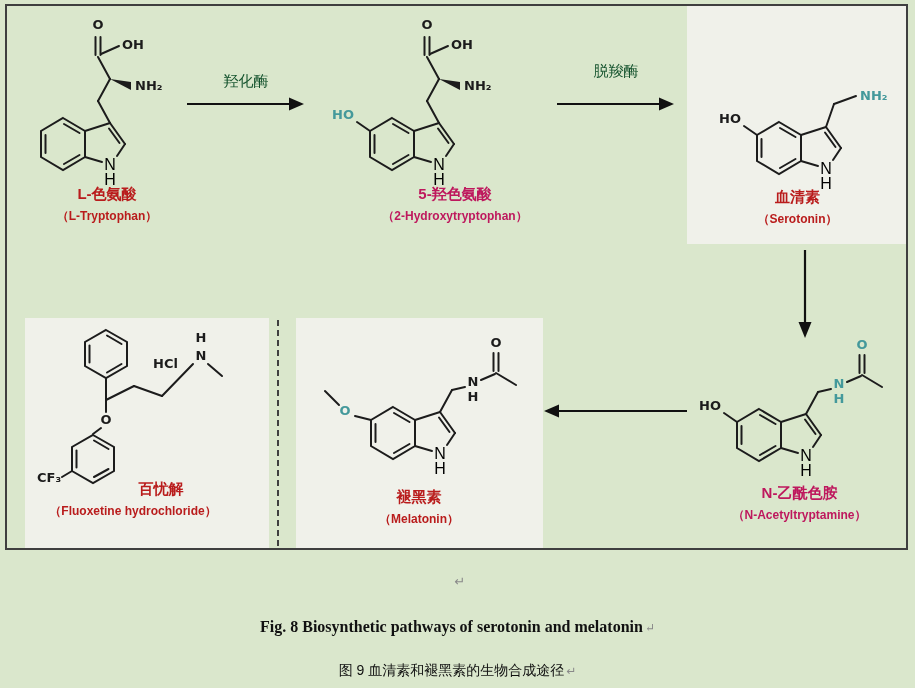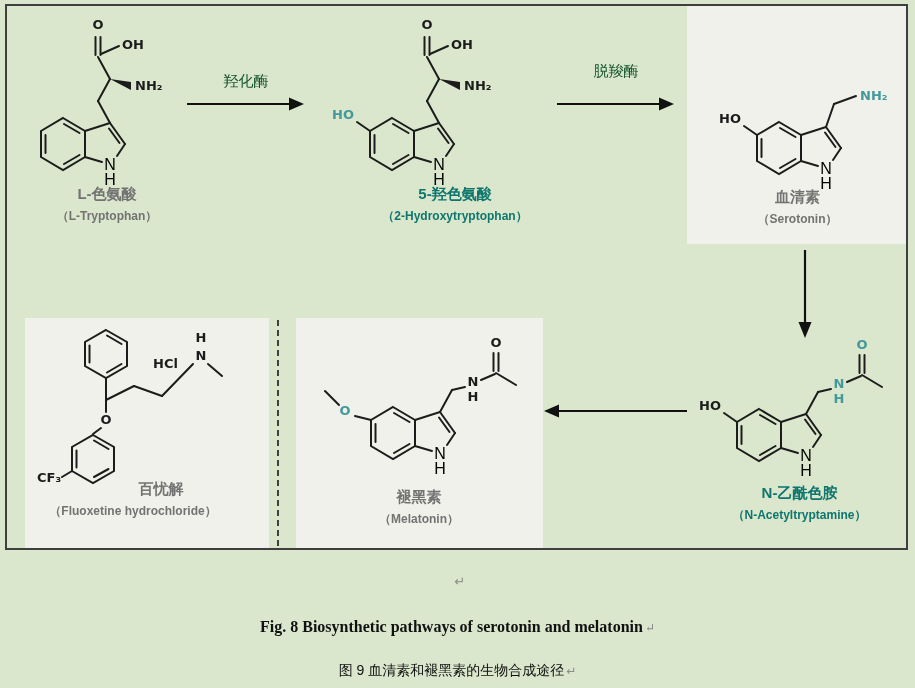--- a/index.html
+++ b/index.html
@@ -15,23 +15,23 @@
     position:absolute; left:5px; top:4px; width:903px; height:546px;
     border:2px solid #3f3f3f;
   }
   .panel { position:absolute; background:#F0F1EA; }
   .mol { position:absolute; }
   .mol line, .mol path { stroke:#1c1c1c; stroke-width:2; fill:none; stroke-linecap:round; }
   .mol polygon { fill:#1c1c1c; stroke:none; }
   .mol text { font-family:"DejaVu Sans","Liberation Sans",sans-serif; font-size:13px; font-weight:bold; fill:#1c1c1c; }
   .mol text.teal { fill:#44999B; }
   .defs-svg { position:absolute; width:0; height:0; overflow:hidden; }
-  .lbl { position:absolute; text-align:center; font-weight:bold; font-size:15px; color:#0f766e; line-height:1.2; }
+  .lbl { position:absolute; text-align:center; font-weight:bold; font-size:15px; color:#be185d; line-height:1.2; }
   .lbl.sub { font-size:12px; }
-  .lbl.orange { color:#737373; }
+  .lbl.orange { color:#b91c1c; }
   .enzyme { position:absolute; text-align:center; font-weight:normal; font-size:15px; color:#14532d; }
   .arrow { position:absolute; }
   .arrow line { stroke:#111; stroke-width:2.2; }
   .arrow polygon { fill:#111; }
   .divider { position:absolute; width:0; border-left:2px dashed #3f3f3f; }
   .pmark { position:absolute; text-align:center; color:#8a8a8a; font-size:13px; }
   .caption-en {
     position:absolute; left:0; width:915px; text-align:center;
     font-family:"Liberation Serif","DejaVu Serif",serif;
     font-weight:bold; font-size:16px; color:#111;

